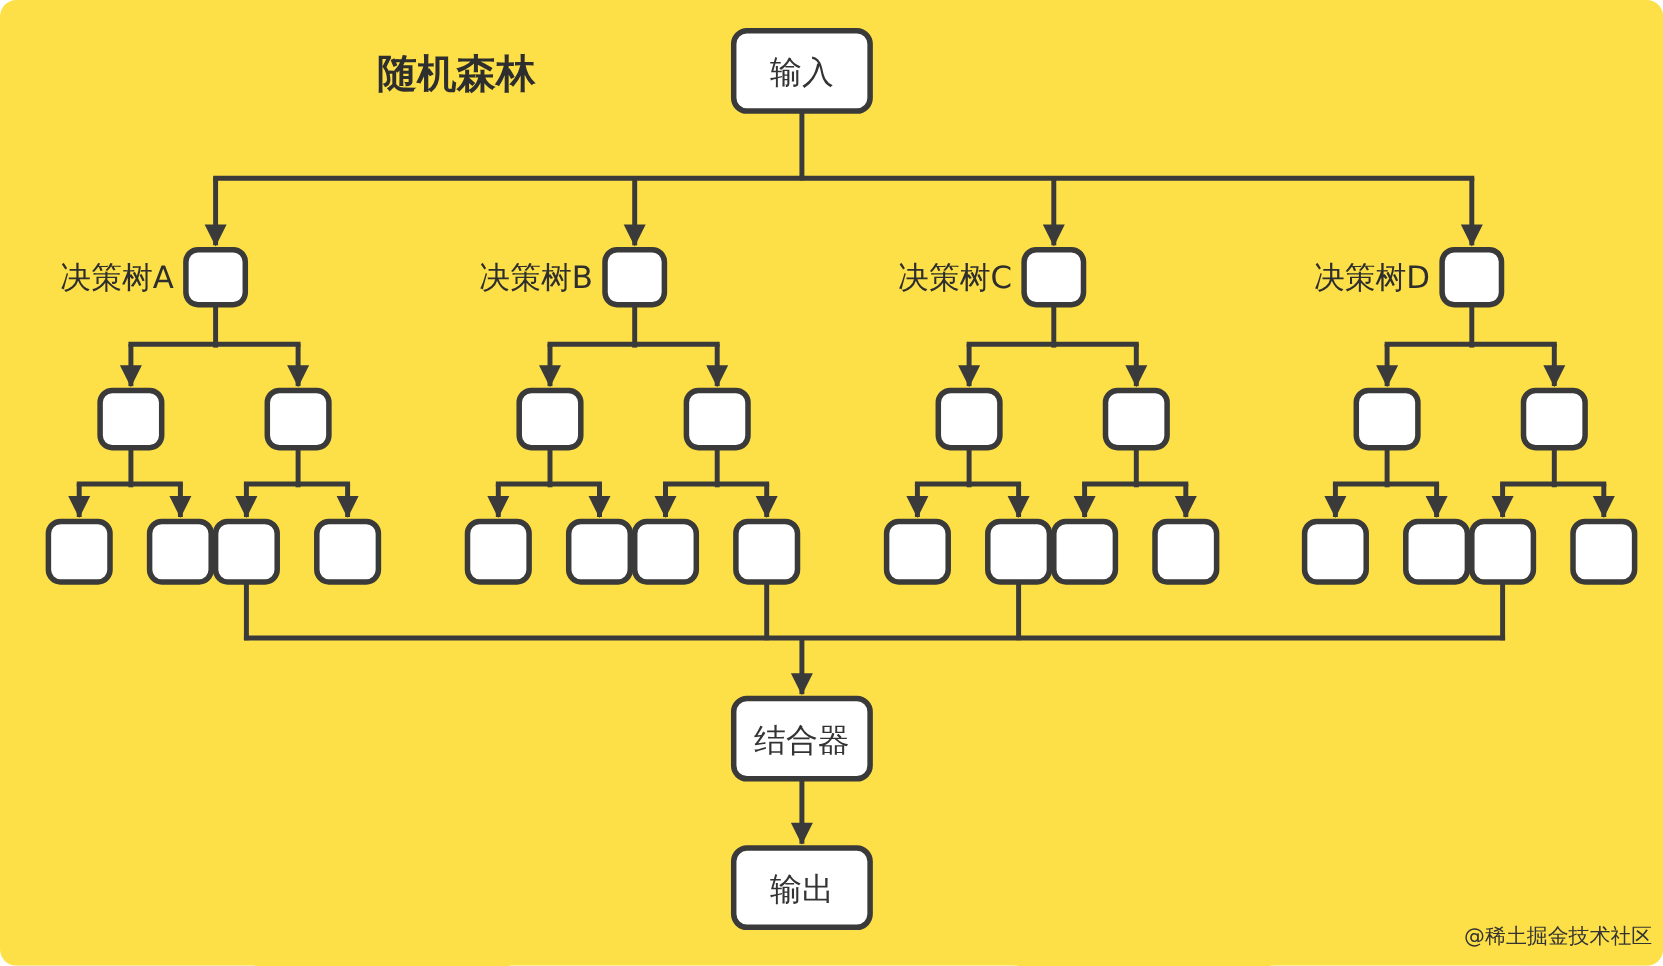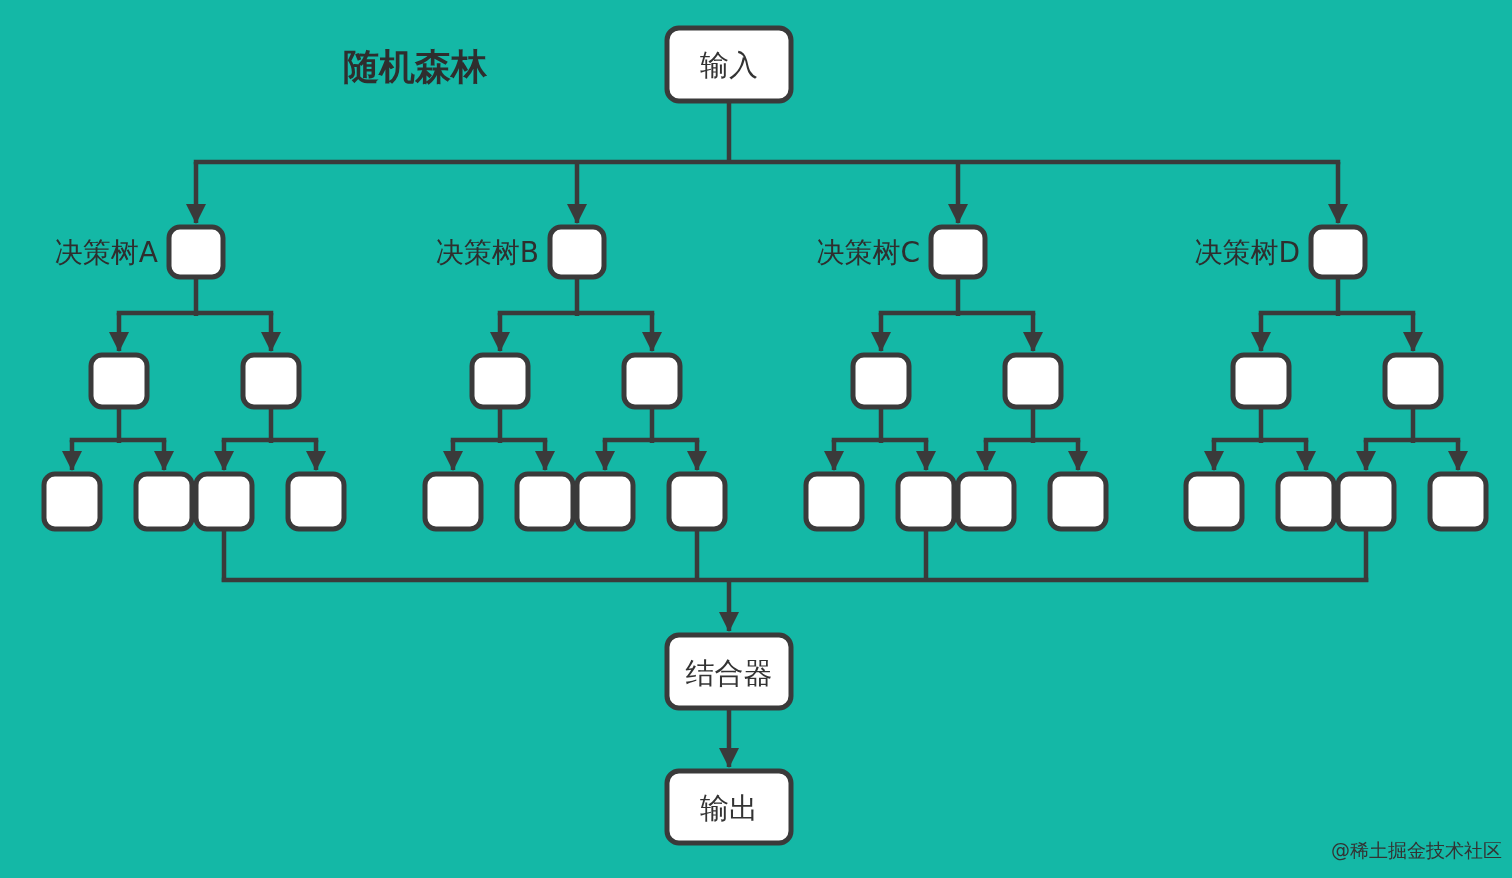--- a/index.html
+++ b/index.html
@@ -1,21 +1,22 @@
 <!DOCTYPE html>
 <html><head>
 <meta charset="utf-8">
 <style>
   html, body { margin: 0; padding: 0; background: #ffffff; }
   #stage {
     position: relative;
     width: 1512px;
     height: 878px;
-    background: #14b8a6;
+    background: #fde047;
     overflow: hidden;
+    border-radius: 15px;
   }
   svg { display: block; }
   text {
     font-family: "DejaVu Sans", sans-serif;
     fill: #333333;
   }
   .diagram-title { font-size: 36px; font-weight: bold; fill: #2e2e2e; }
   .node-label   { font-size: 29px; }
   .tree-label   { font-size: 28px; fill: #2e2e2e; }
   .watermark    { font-size: 19px; }

